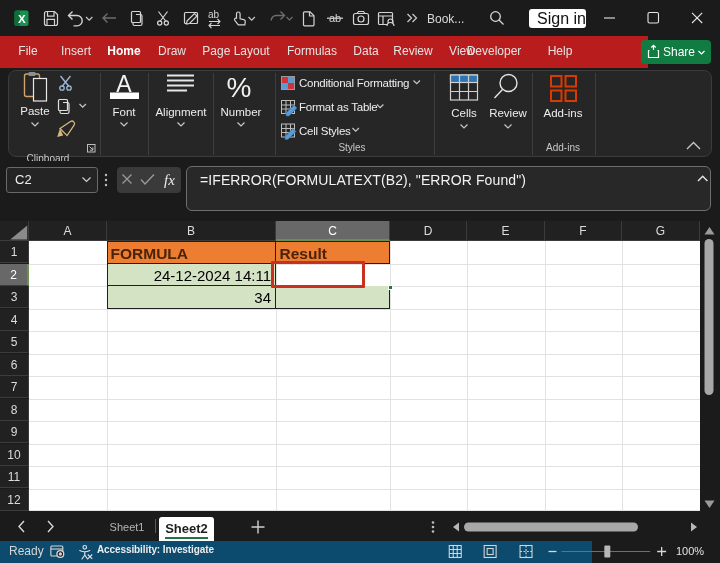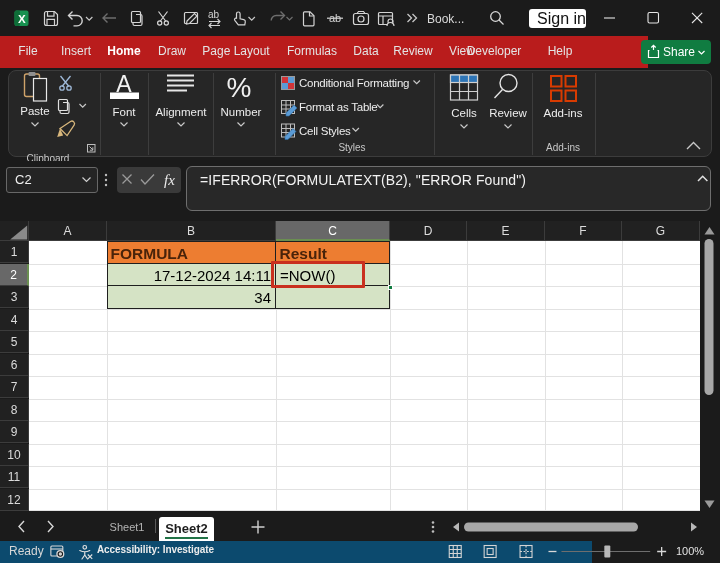--- a/index.html
+++ b/index.html
@@ -361,22 +361,21 @@
     <div class="gl-h" style="top:269px;"></div>
     <div class="gl-v" style="left:78px;"></div>
     <div class="gl-v" style="left:247px;"></div>
     <div class="gl-v" style="left:361px;"></div>
     <div class="gl-v" style="left:438px;"></div>
     <div class="gl-v" style="left:516px;"></div>
     <div class="gl-v" style="left:593px;"></div>
 
     <div class="cell" style="left:78px;top:0;width:169px;height:22.5px;background:#ED7D31;border:1px solid #1f1f1f;font-weight:bold;font-size:15.5px;color:#49230a;padding-left:2.5px;">FORMULA</div>
     <div class="cell" style="left:247px;top:0;width:114px;height:22.5px;background:#ED7D31;border:1px solid #1f1f1f;border-left:none;font-weight:bold;font-size:15.5px;color:#49230a;padding-left:3.5px;">Result</div>
-    <div class="cell" style="left:78px;top:22.5px;width:169px;height:22.5px;background:#D5E3C5;border:1px solid #1f1f1f;border-top:none;text-align:right;padding-right:4px;">17-12-2024 14:11</div>
-    <div class="cell" style="left:247px;top:22.5px;width:114px;height:22.5px;background:#D5E3C5;border:1px solid #1f1f1f;border-top:none;border-left:none;padding-left:4px;">=NOW()</div>
+    <div class="cell" style="left:78px;top:22.5px;width:169px;height:22.5px;background:#D5E3C5;border:1px solid #1f1f1f;border-top:none;text-align:right;padding-right:4px;">24-12-2024 14:11</div>
     <div class="cell" style="left:78px;top:45px;width:169px;height:22.5px;background:#D5E3C5;border:1px solid #1f1f1f;border-top:none;text-align:right;padding-right:4px;">34</div>
     <div class="cell" style="left:247px;top:45px;width:114px;height:22.5px;background:#D5E3C5;border:1px solid #1f1f1f;border-top:none;border-left:none;"></div>
 
     <div style="position:absolute;left:242px;top:19.5px;width:94px;height:27px;border:3px solid #c9301f;border-radius:1px;"></div>
 
     <div style="position:absolute;left:358.5px;top:44px;width:5px;height:5px;background:#107C41;border:1px solid #fff;"></div>
   </div>
 </div>
 
 <div id="vscroll">

